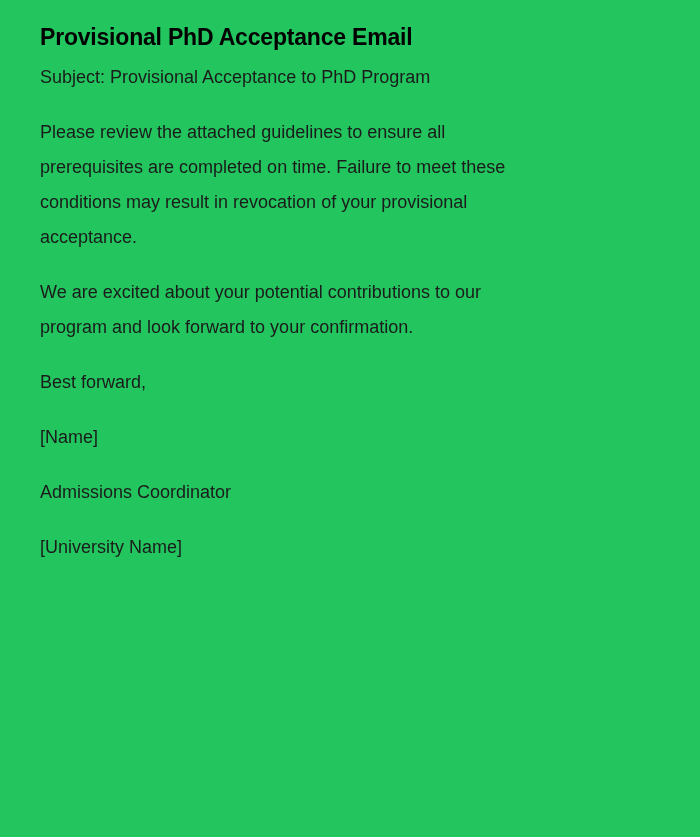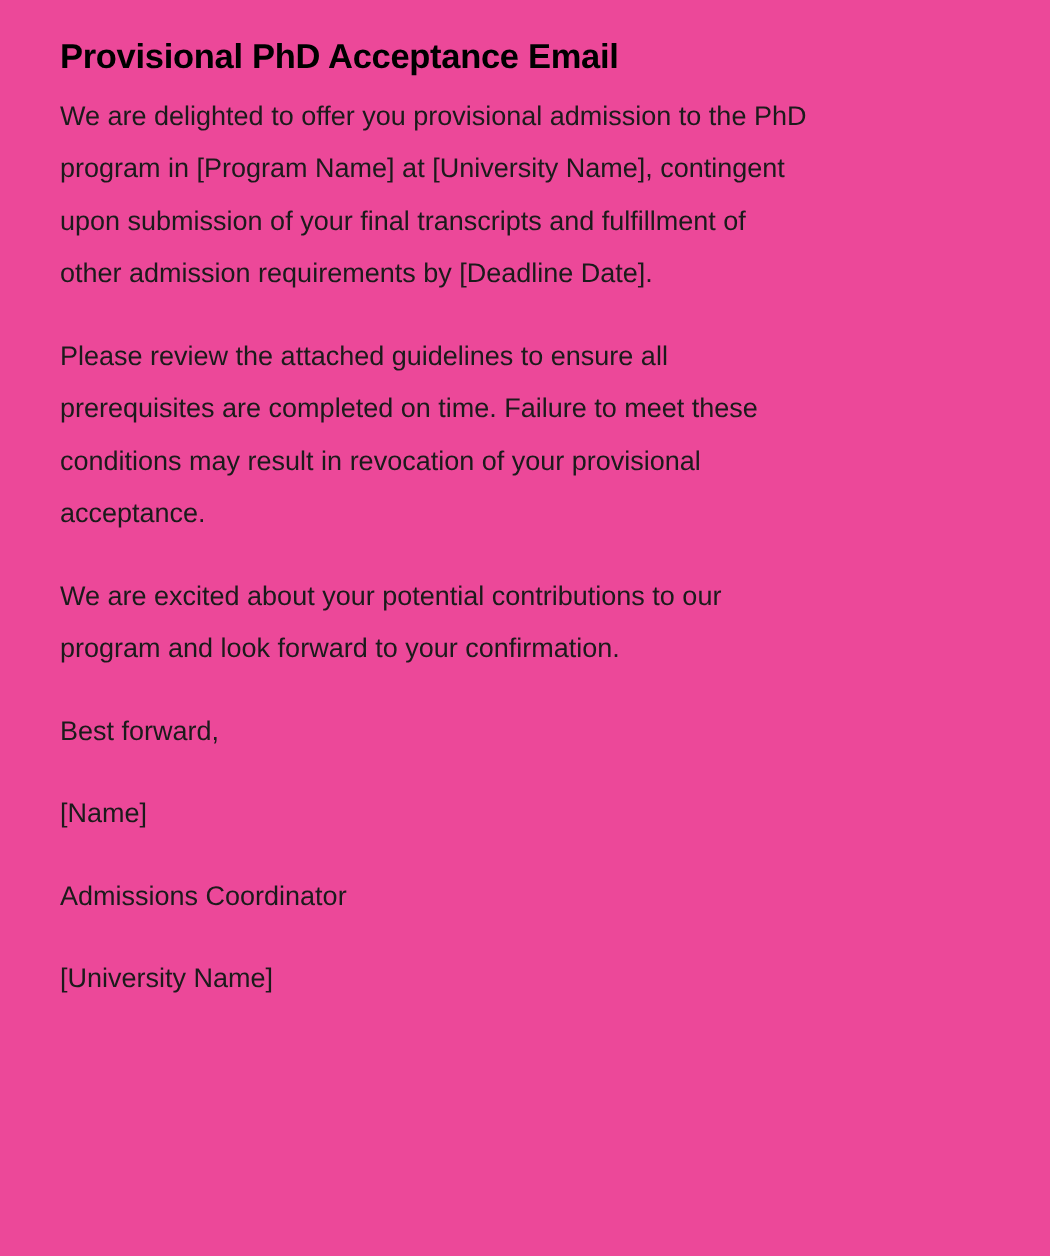--- a/index.html
+++ b/index.html
@@ -4,21 +4,21 @@
 <style>
   * { box-sizing: border-box; }
   html, body {
     margin: 0;
     padding: 0;
     background: #ffffff;
   }
   .page {
     width: 700px;
     height: 837px;
-    background: #ec4899;
+    background: #22c55e;
     padding: 22px 40px 0 40px;
     font-family: "Liberation Sans", sans-serif;
     overflow: hidden;
   }
   .doc-title {
     font-size: 23px;
     line-height: 30px;
     font-weight: 700;
     color: #000000;
     letter-spacing: -0.2px;
@@ -32,26 +32,23 @@
     white-space: pre-line;
     max-width: 620px;
   }
 </style>
 </head>
 <body>
 
 <div class="page">
   <h1 class="doc-title">Provisional PhD Acceptance Email</h1>
 
+  <p class="body-text">Subject: Provisional Acceptance to PhD Program</p>
 
 
-  <p class="body-text">We are delighted to offer you provisional admission to the PhD
-program in [Program Name] at [University Name], contingent
-upon submission of your final transcripts and fulfillment of
-other admission requirements by [Deadline Date].</p>
 
   <p class="body-text">Please review the attached guidelines to ensure all
 prerequisites are completed on time. Failure to meet these
 conditions may result in revocation of your provisional
 acceptance.</p>
 
   <p class="body-text">We are excited about your potential contributions to our
 program and look forward to your confirmation.</p>
 
   <p class="body-text">Best forward,</p>

